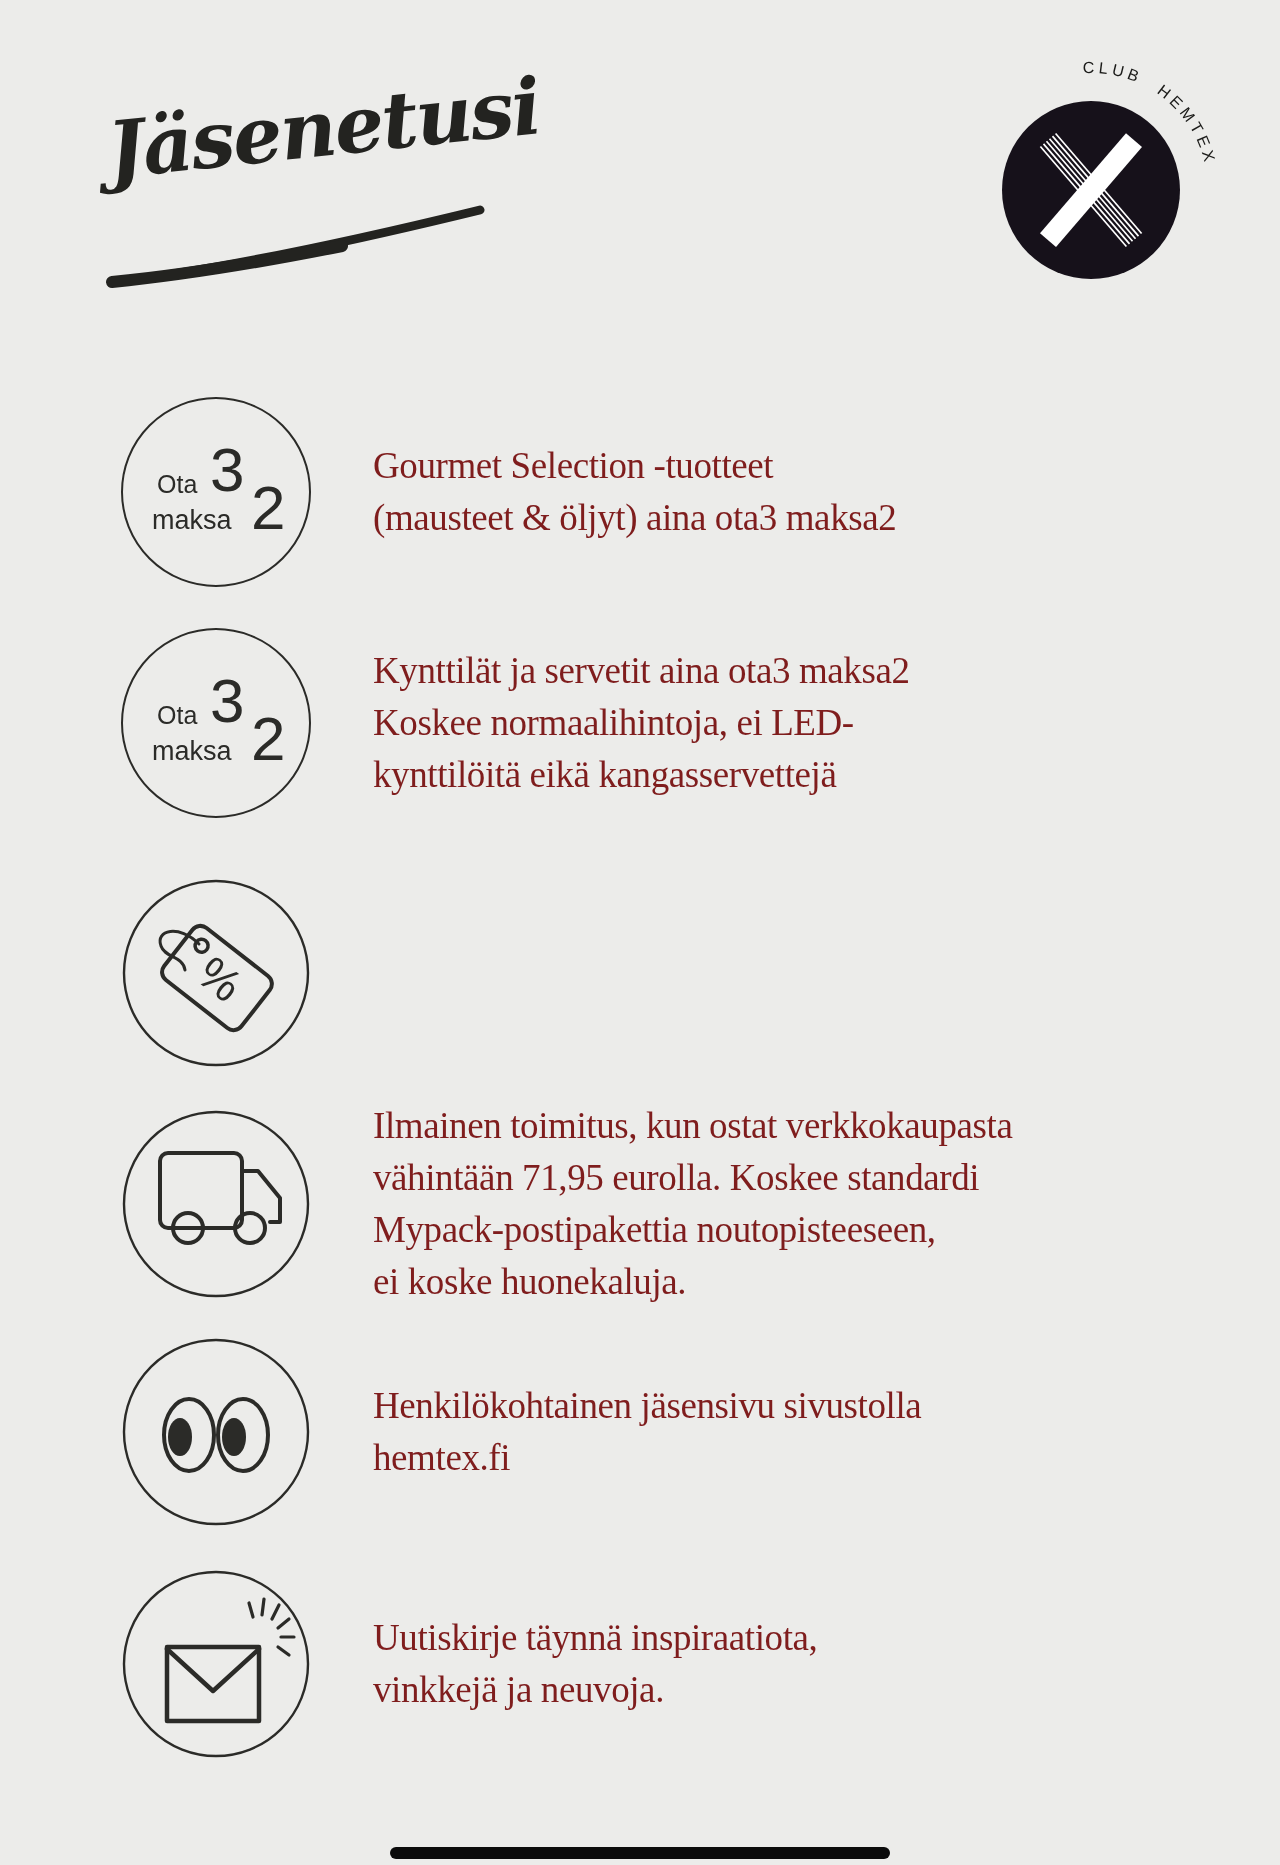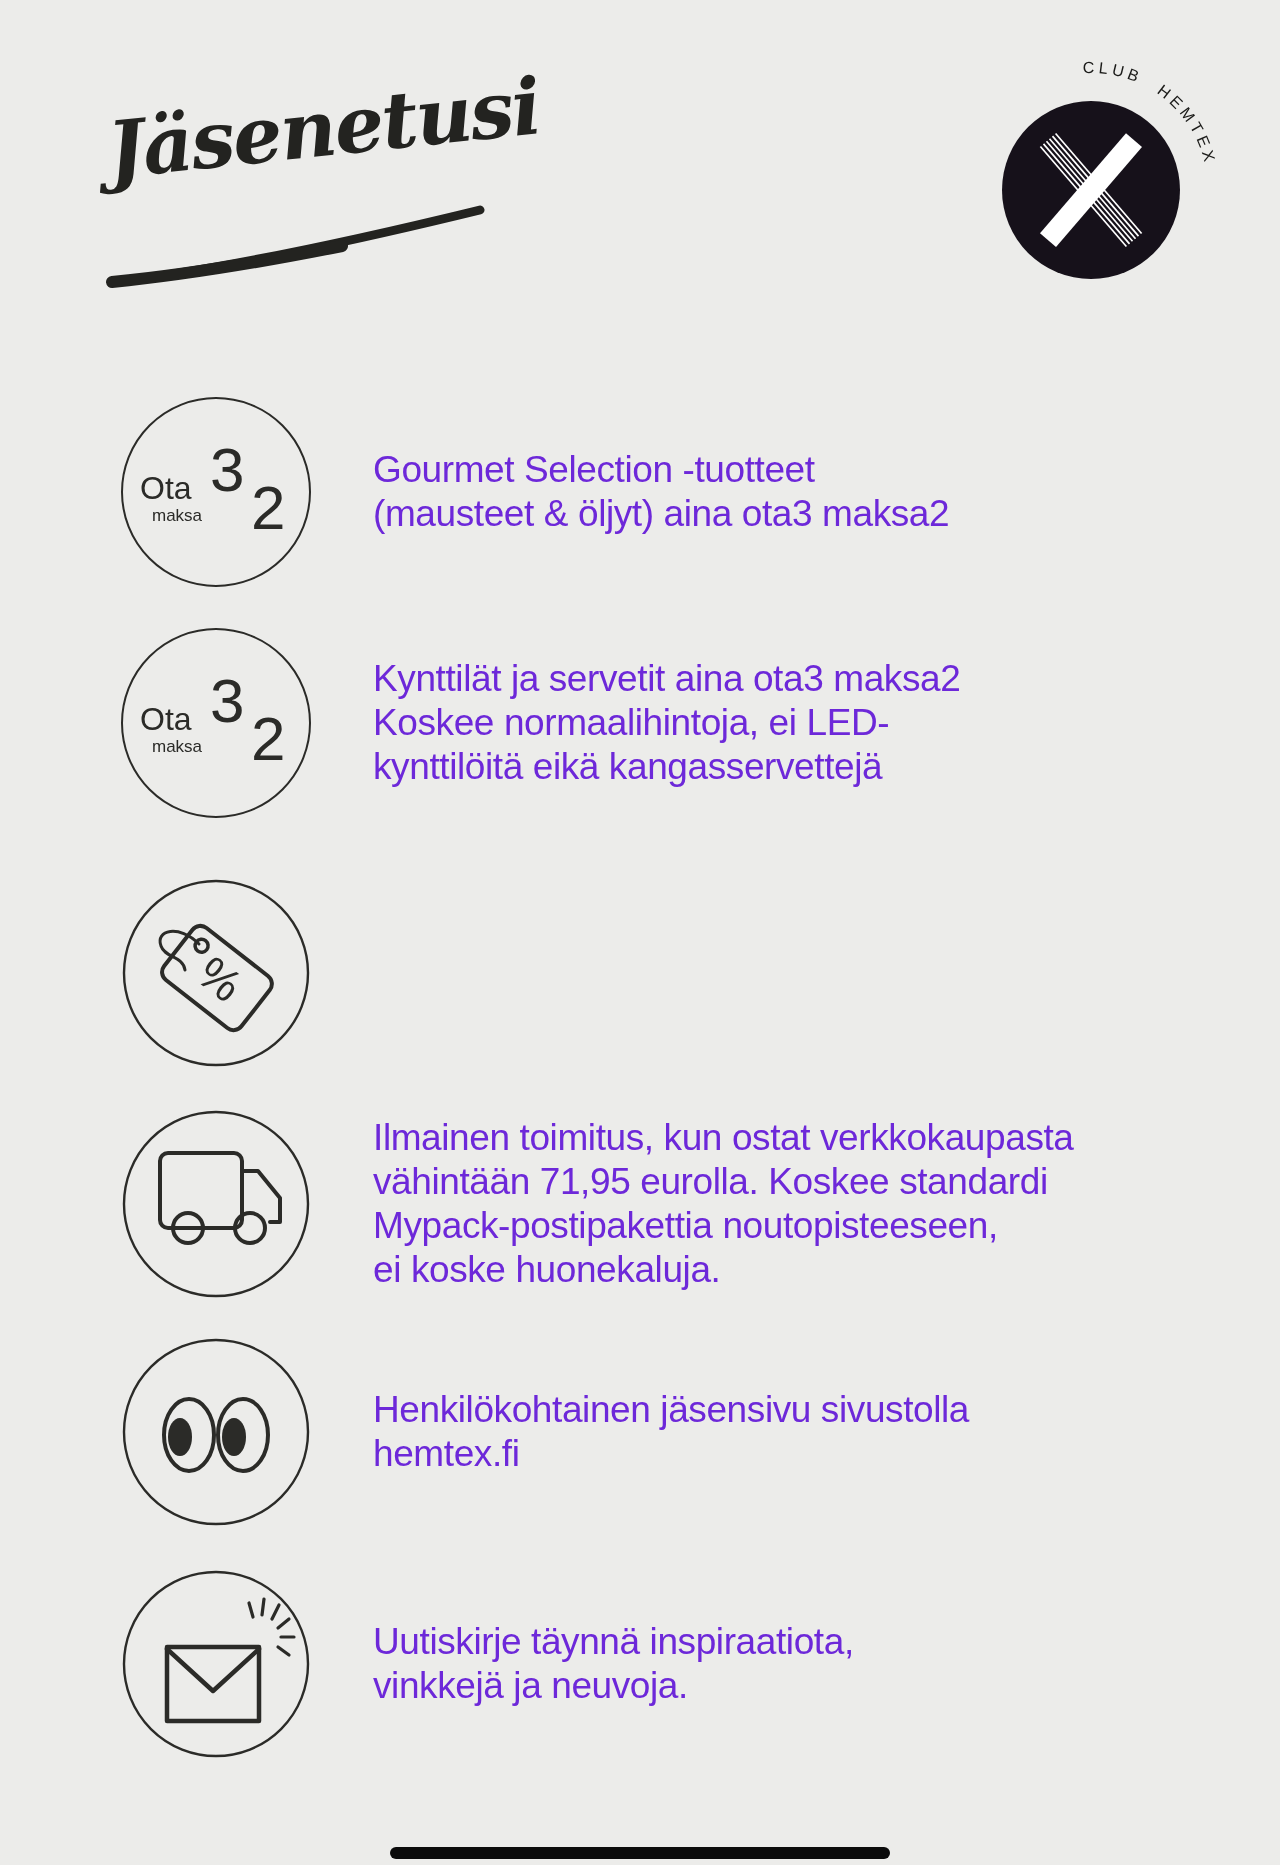--- a/index.html
+++ b/index.html
@@ -30,36 +30,37 @@
     font-size:16px;letter-spacing:4px;word-spacing:10px;
     fill:#1b1b19;
   }
   
   .row{
     position:absolute;left:121px;width:1060px;height:190px;
     display:flex;align-items:center;gap:62px;
   }
   .row-text{
     white-space:pre-line;
-    font-size:37px;line-height:44px;
+    font-size:37px;line-height:52px;
     letter-spacing:-0.4px;
-    color:#6d28d9;
+    color:#7f1d1d;
+    font-family:Liberation Serif, serif;
   }
   .icon-wrap{flex:0 0 190px;width:190px;height:190px;}
   .icon-wrap svg{display:block;}
   
   .badge{
     position:relative;flex:0 0 190px;width:190px;height:190px;
     border:2.5px solid #2b2b28;border-radius:50%;
     box-sizing:border-box;
   }
   .badge span{position:absolute;line-height:1;color:#2b2b28;}
-  .b-ota  {left:17px;top:73px;font-size:32px;}
+  .b-ota  {left:34px;top:73px;font-size:25px;}
   .b-three{left:87px;top:40px;font-size:62px;}
-  .b-maksa{left:29px;top:108px;font-size:17px;}
+  .b-maksa{left:29px;top:108px;font-size:27px;}
   .b-two  {left:128px;top:78px;font-size:62px;}
   
   .home-indicator{
     position:absolute;left:50%;top:1847px;transform:translateX(-50%);
     width:500px;height:12px;border-radius:7px;background:#0b0b0b;
   }
   .ico{stroke:#2b2b28;fill:none;stroke-linecap:round;stroke-linejoin:round;}
 </style>
 </head>
 <body>

